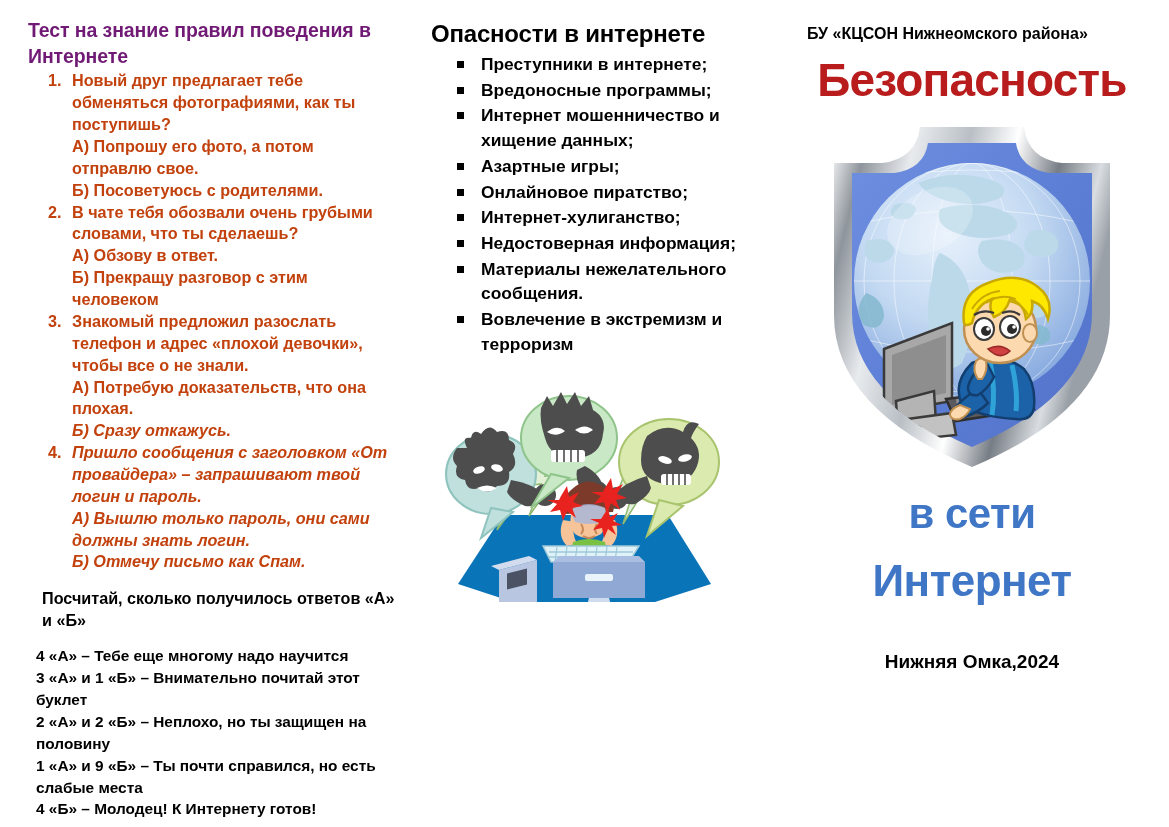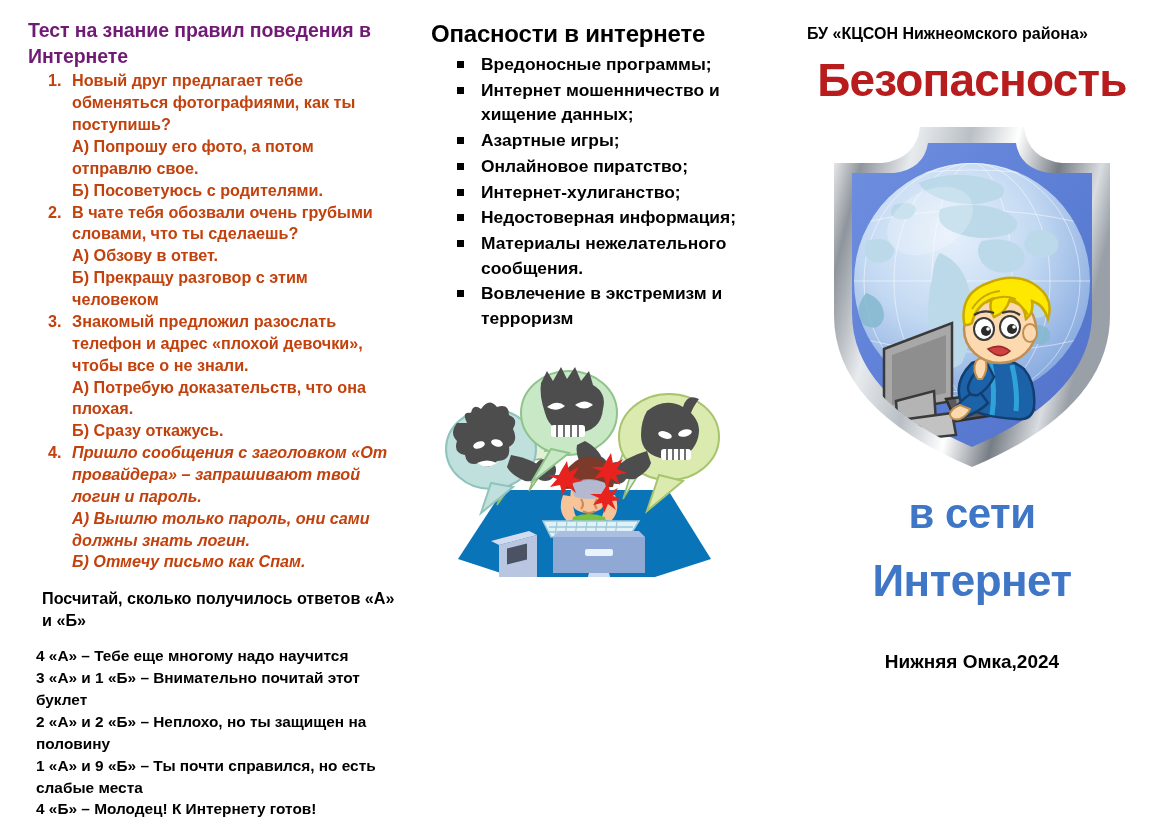--- a/index.html
+++ b/index.html
@@ -22,21 +22,21 @@
     font-size:19.5px;font-weight:bold;color:#701a75;
     line-height:1.32;margin:0 0 1px 0;letter-spacing:-0.1px;
   }
   ol.qlist{
     margin:0;padding:0 0 0 38px;
     font-size:16.2px;font-weight:bold;line-height:1.35;color:#c2410c;
   }
   ol.qlist > li{margin:0 0 0 0;padding-left:6px;}
   ol.qlist > li .qtext{display:block;}
   .ans{display:block;}
-  .ans.it{}
+  .ans.it{font-style:italic;}
   .q-italic .qtext, .q-italic .ans{font-style:italic;}
 
   .score-head{
     font-size:16.2px;font-weight:bold;line-height:1.36;color:#000;
     margin:14px 0 0 14px;
   }
   .score-list{
     font-size:15.4px;font-weight:bold;line-height:1.42;color:#000;
     margin:14px 0 0 8px;
   }
@@ -122,20 +122,21 @@
       <div>1 «А» и 9 «Б» – Ты почти справился, но есть слабые места</div>
       <div>4 «Б» – Молодец! К Интернету готов!</div>
     </div>
   </div>
 
   <div class="col col-mid">
 
     <div class="danger-title">Опасности в интернете</div>
 
     <ul class="dlist">
+      <li><span class="sq"></span><span>Преступники в интернете;</span></li>
       <li><span class="sq"></span><span>Вредоносные программы;</span></li>
       <li><span class="sq"></span><span>Интернет мошенничество и хищение данных;</span></li>
       <li><span class="sq"></span><span>Азартные игры;</span></li>
       <li><span class="sq"></span><span>Онлайновое пиратство;</span></li>
       <li><span class="sq"></span><span>Интернет-хулиганство;</span></li>
       <li><span class="sq"></span><span>Недостоверная информация;</span></li>
       <li><span class="sq"></span><span>Материалы нежелательного сообщения.</span></li>
       <li><span class="sq"></span><span>Вовлечение в экстремизм и терроризм</span></li>
     </ul>
 

